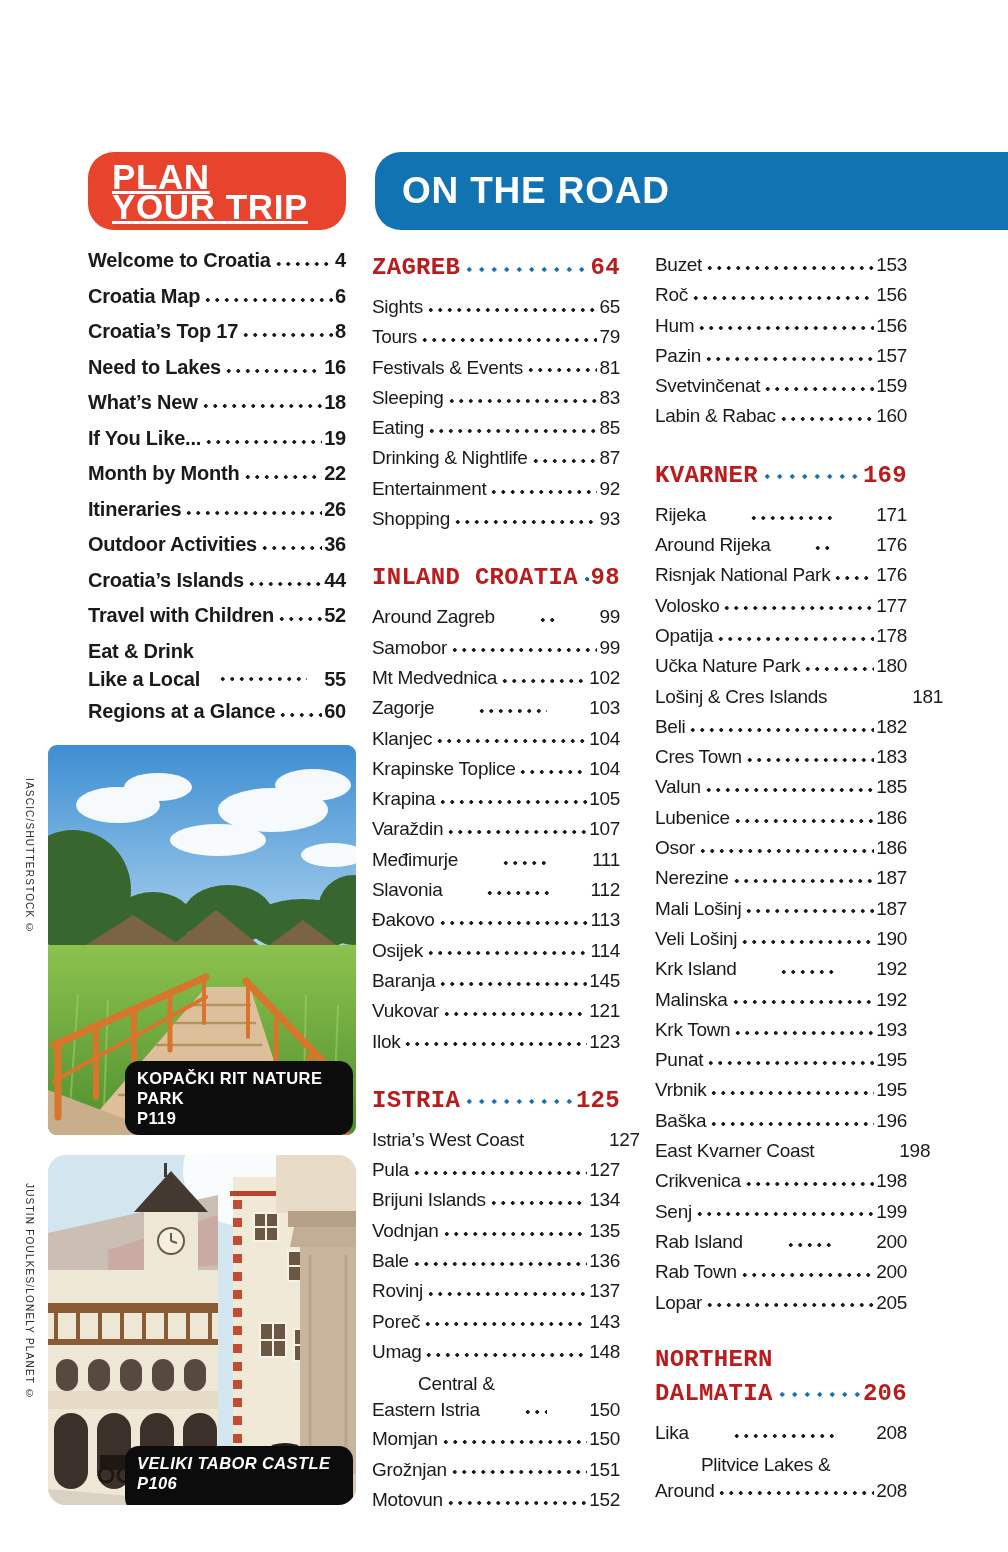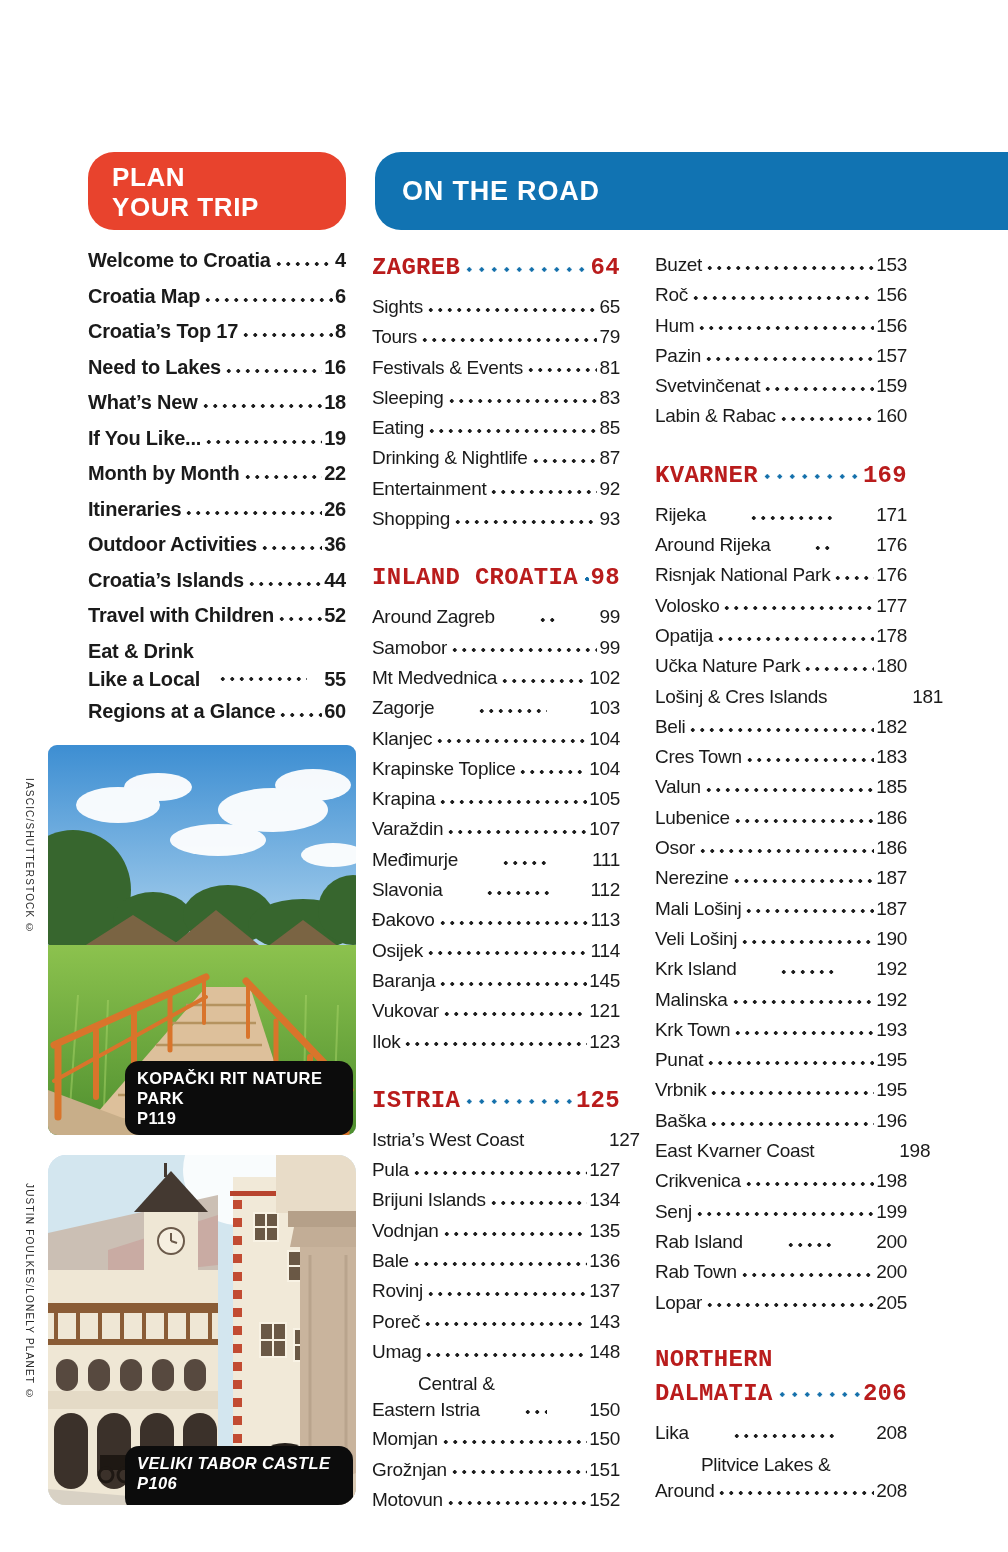--- a/index.html
+++ b/index.html
@@ -8,27 +8,27 @@
     background:#ffffff; overflow:hidden;
     font-family:"Liberation Sans", sans-serif;
     -webkit-font-smoothing:antialiased;
   }
 
   
   .badge { position:absolute; color:#fff; font-weight:700; }
   .badge-plan {
     left:88px; top:152px; width:258px; height:78px;
     background:#e8432d; border-radius:26px;
-    font-size:26px; line-height:30px; padding:10px 0 0 24px;
-    letter-spacing:0.6px; box-sizing:border-box;
+    font-size:35px; line-height:30px; padding:10px 0 0 24px;
+    letter-spacing:0.6px; box-sizing:border-box;text-decoration:underline;
   }
   .badge-road {
     left:375px; top:152px; width:633px; height:78px;
     background:#1173b2; border-radius:26px 0 0 26px;
-    font-size:27px; line-height:78px; padding-left:27px;
+    font-size:37px; line-height:78px; padding-left:27px;
     letter-spacing:0.8px; box-sizing:border-box;
   }
 
   
   .toc { position:absolute; color:#1a1a1a; }
   .plan-toc  { left:88px;  top:243px; width:258px; }
   .road1     { left:372px; top:250px; width:248px; }
   .road2     { left:655px; top:250px; width:252px; }
 
   .section + .section { margin-top:26px; }

